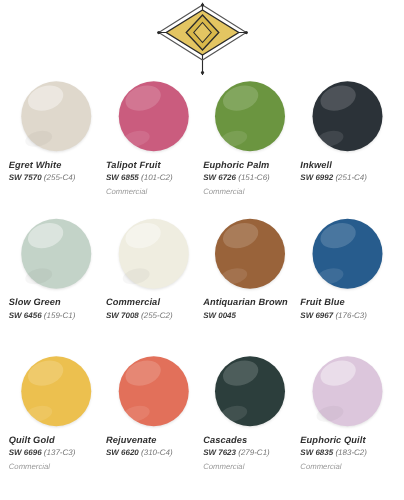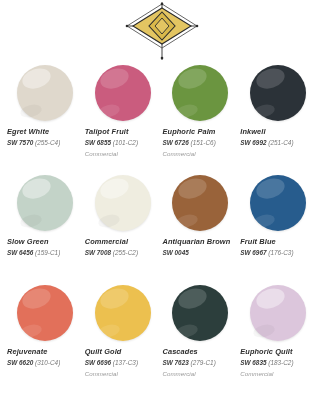--- a/index.html
+++ b/index.html
@@ -266,48 +266,48 @@
         <div class="color-code">
           <span>SW 6967</span>
           <span class="chipnum">(176-C3)</span>
         </div>
         <div class="color-tag empty"></div>
       </div>
     </div>
 
     <div class="swatch-cell">
       <div class="chip-wrap">
+        <div class="chip" style="background:#ECC04F;"></div>
+      </div>
+      <div class="labels">
+        <div class="color-name">Quilt Gold</div>
+        <div class="color-code">
+          <span>SW 6696</span>
+          <span class="chipnum">(137-C3)</span>
+        </div>
+        <div class="color-tag">Commercial</div>
+      </div>
+    </div>
+
+    <div class="swatch-cell">
+      <div class="chip-wrap">
         <div class="chip" style="background:#E2705A;"></div>
       </div>
       <div class="labels">
         <div class="color-name">Rejuvenate</div>
         <div class="color-code">
           <span>SW 6620</span>
           <span class="chipnum">(310-C4)</span>
         </div>
         <div class="color-tag empty"></div>
       </div>
     </div>
 
     <div class="swatch-cell">
       <div class="chip-wrap">
-        <div class="chip" style="background:#ECC04F;"></div>
-      </div>
-      <div class="labels">
-        <div class="color-name">Quilt Gold</div>
-        <div class="color-code">
-          <span>SW 6696</span>
-          <span class="chipnum">(137-C3)</span>
-        </div>
-        <div class="color-tag">Commercial</div>
-      </div>
-    </div>
-
-    <div class="swatch-cell">
-      <div class="chip-wrap">
         <div class="chip" style="background:#2C3E3C;"></div>
       </div>
       <div class="labels">
         <div class="color-name">Cascades</div>
         <div class="color-code">
           <span>SW 7623</span>
           <span class="chipnum">(279-C1)</span>
         </div>
         <div class="color-tag">Commercial</div>
       </div>

